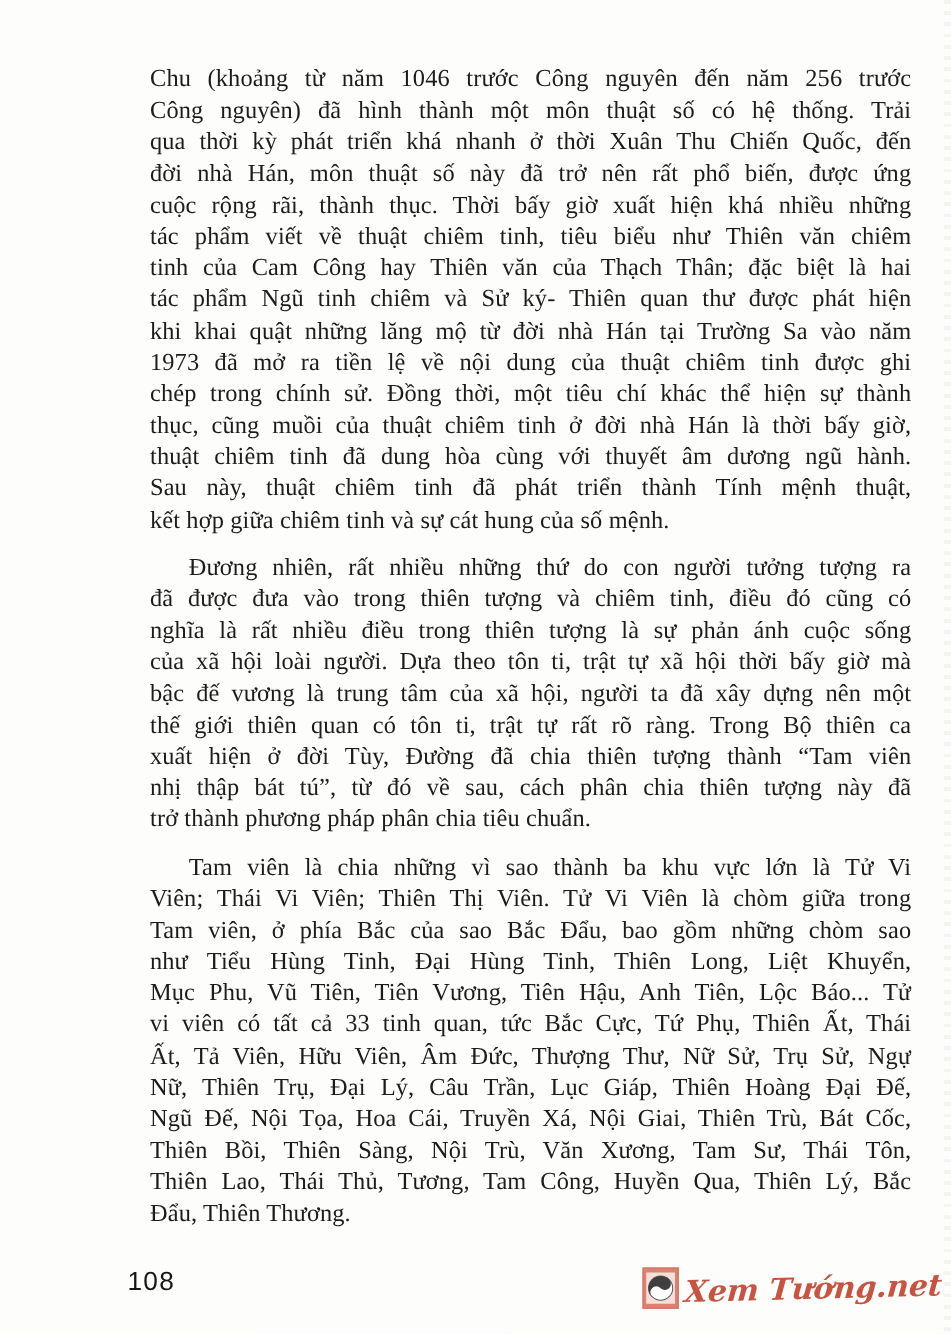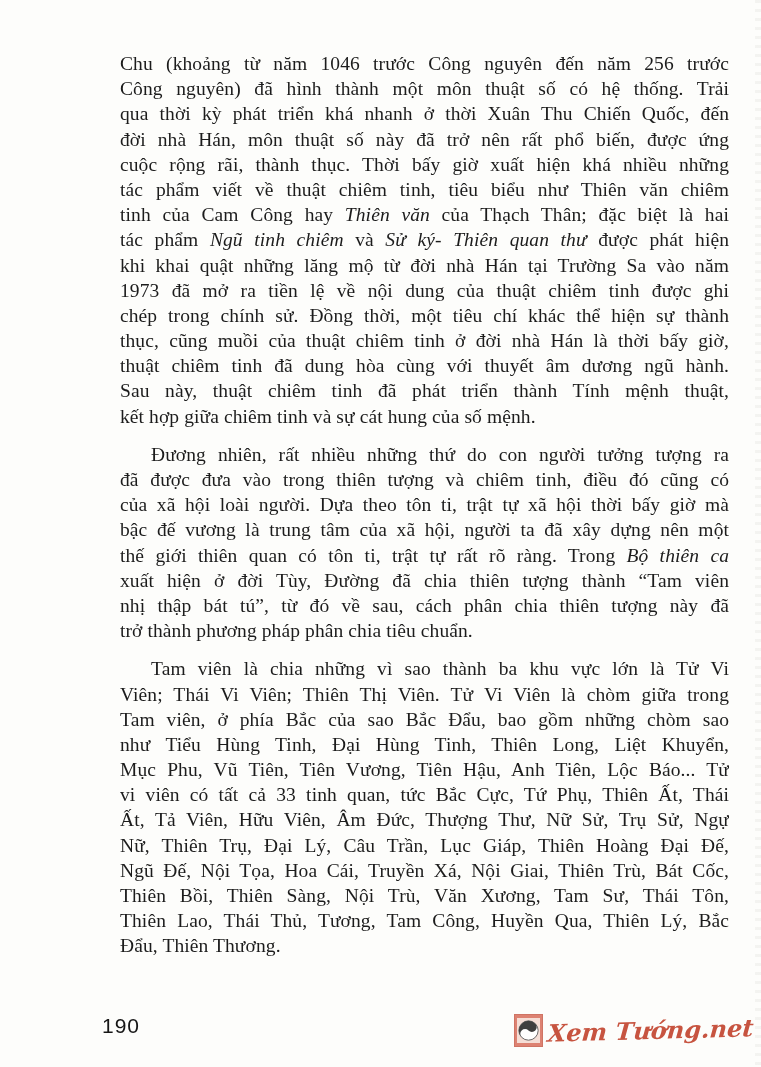--- a/index.html
+++ b/index.html
@@ -33,21 +33,21 @@
     height:25.2px;
     line-height:25.2px;
     font-size:19.5px;
     text-align:justify;
     text-align-last:justify;
     white-space:normal;
     overflow:hidden;
     letter-spacing:.1px;
   }
   .line.last{text-align-last:left;}
-  .it{font-style:italic;}
+  .it{}
   .footer{
     position:absolute;left:0;top:1008px;width:761px;height:59px;
   }
   .page-number{
     position:absolute;left:102px;top:6px;
     font-size:21px;letter-spacing:1px;color:#161616;
     font-family:"Liberation Sans","DejaVu Sans",sans-serif;
   }
   .watermark{
     position:absolute;right:8px;top:6px;
@@ -96,20 +96,21 @@
         <div class="line"><span>1973 đã mở ra tiền lệ về nội dung của thuật chiêm tinh được ghi</span></div>
         <div class="line"><span>chép trong chính sử. Đồng thời, một tiêu chí khác thể hiện sự thành</span></div>
         <div class="line"><span>thục, cũng muồi của thuật chiêm tinh ở đời nhà Hán là thời bấy giờ,</span></div>
         <div class="line"><span>thuật chiêm tinh đã dung hòa cùng với thuyết âm dương ngũ hành.</span></div>
         <div class="line"><span>Sau này, thuật chiêm tinh đã phát triển thành Tính mệnh thuật,</span></div>
         <div class="line last"><span>kết hợp giữa chiêm tinh và sự cát hung của số mệnh.</span></div>
       </div>
     <div class="paragraph indent">
         <div class="line"><span>Đương nhiên, rất nhiều những thứ do con người tưởng tượng ra</span></div>
         <div class="line"><span>đã được đưa vào trong thiên tượng và chiêm tinh, điều đó cũng có</span></div>
+        <div class="line"><span>nghĩa là rất nhiều điều trong thiên tượng là sự phản ánh cuộc sống</span></div>
         <div class="line"><span>của xã hội loài người. Dựa theo tôn ti, trật tự xã hội thời bấy giờ mà</span></div>
         <div class="line"><span>bậc đế vương là trung tâm của xã hội, người ta đã xây dựng nên một</span></div>
         <div class="line"><span>thế giới thiên quan có tôn ti, trật tự rất rõ ràng. Trong </span><span class="it">Bộ thiên ca</span></div>
         <div class="line"><span>xuất hiện ở đời Tùy, Đường đã chia thiên tượng thành “Tam viên</span></div>
         <div class="line"><span>nhị thập bát tú”, từ đó về sau, cách phân chia thiên tượng này đã</span></div>
         <div class="line last"><span>trở thành phương pháp phân chia tiêu chuẩn.</span></div>
       </div>
     <div class="paragraph indent">
         <div class="line"><span>Tam viên là chia những vì sao thành ba khu vực lớn là Tử Vi</span></div>
         <div class="line"><span>Viên; Thái Vi Viên; Thiên Thị Viên. Tử Vi Viên là chòm giữa trong</span></div>
@@ -120,21 +121,21 @@
         <div class="line"><span>Ất, Tả Viên, Hữu Viên, Âm Đức, Thượng Thư, Nữ Sử, Trụ Sử, Ngự</span></div>
         <div class="line"><span>Nữ, Thiên Trụ, Đại Lý, Câu Trần, Lục Giáp, Thiên Hoàng Đại Đế,</span></div>
         <div class="line"><span>Ngũ Đế, Nội Tọa, Hoa Cái, Truyền Xá, Nội Giai, Thiên Trù, Bát Cốc,</span></div>
         <div class="line"><span>Thiên Bồi, Thiên Sàng, Nội Trù, Văn Xương, Tam Sư, Thái Tôn,</span></div>
         <div class="line"><span>Thiên Lao, Thái Thủ, Tương, Tam Công, Huyền Qua, Thiên Lý, Bắc</span></div>
         <div class="line last"><span>Đẩu, Thiên Thương.</span></div>
       </div>
   </main>
 
   <div class="footer">
-    <div class="page-number">190</div>
+    <div class="page-number">108</div>
     <div class="watermark">
       <span class="wm-icon-box" style="background: rgb(221, 130, 114);">
         <span class="wm-icon-inner">
           <svg viewBox="0 0 100 100" aria-hidden="true">
             <g transform="rotate(225 50 50)">
               <circle cx="50" cy="50" r="46" fill="#ffffff" stroke="#5a5a5a" stroke-width="4"></circle>
               <path d="M50,4 a46,46 0 0 1 0,92 a23,23 0 0 1 0,-46 a23,23 0 0 0 0,-46 z" fill="#3f3f3f"></path>
               <circle cx="50" cy="27" r="7.5" fill="#ffffff"></circle>
               <circle cx="50" cy="73" r="7.5" fill="#3f3f3f"></circle>
             </g>

